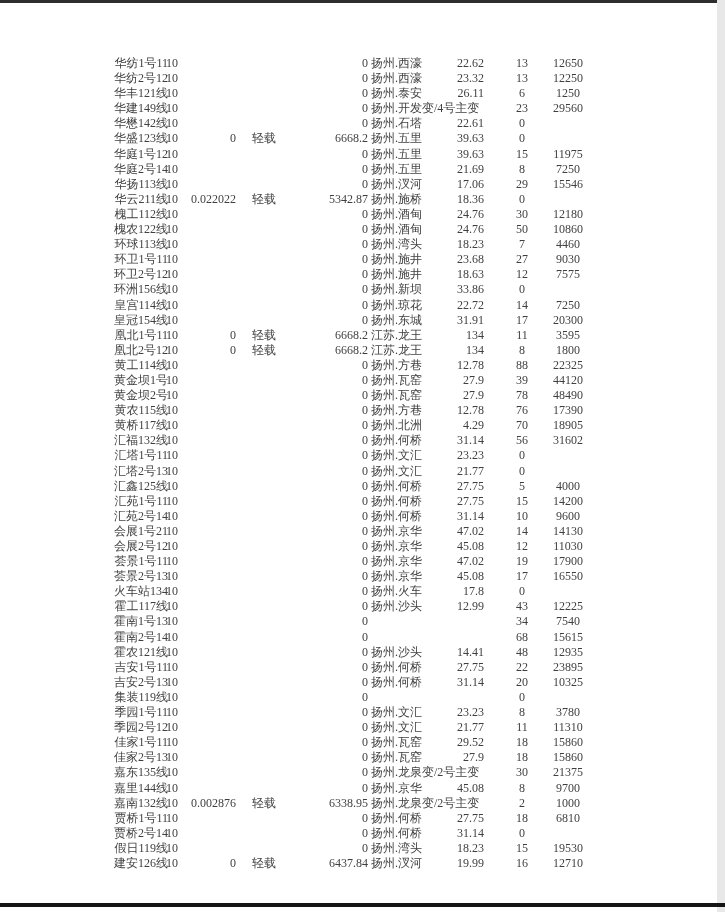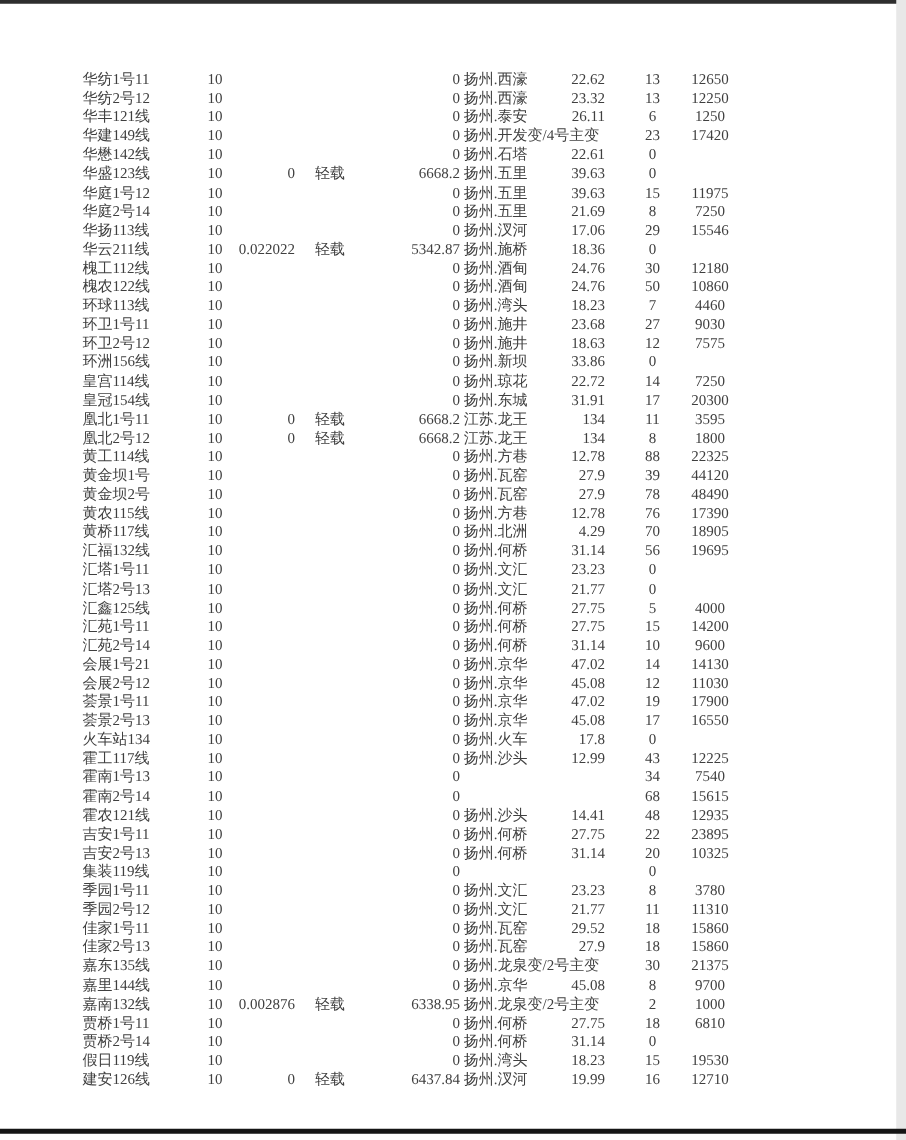--- a/index.html
+++ b/index.html
@@ -10,21 +10,21 @@
   }
   .top-bar{position:absolute;top:0;left:0;width:725px;height:3px;background:var(--top-bar,#2e2e2e);}
   .bottom-bar{position:absolute;top:903px;left:0;width:725px;height:4px;background:var(--bottom-bar,#151515);}
   .right-strip{position:absolute;top:0;right:0;width:8px;height:912px;background:var(--right-strip,#e8e8e8);}
   .report{position:absolute;top:56px;left:0;width:717px;}
   .row{position:relative;height:15.1px;}
   .cell{
     position:absolute;top:0;height:15.1px;line-height:15.1px;
     white-space:nowrap;overflow:hidden;
   }
-  .c0{left:66px;width:102px;}                 
+  .c0{left:66px;width:102px;text-align:right;}                 
   .c1{left:120px;width:58px;text-align:right;} 
   .c2{left:158px;width:78px;text-align:right;} 
   .c3{left:252px;width:36px;}                  
   .c4{left:282px;width:86px;text-align:right;} 
   .c5{left:371px;width:114px;}                 
   .c6{left:408px;width:76px;text-align:right;font-family:Liberation Serif, serif;} 
   .c7{left:498px;width:48px;text-align:center;} 
   .c8{left:530px;width:76px;text-align:center;} 
 </style>
 </head>
@@ -69,21 +69,21 @@
       </div>
       <div class="row">
         <span class="cell c0">华建149线</span>
         <span class="cell c1">10</span>
         <span class="cell c2"></span>
         <span class="cell c3"></span>
         <span class="cell c4">0</span>
         <span class="cell c5">扬州.开发变/4号主变</span>
         <span class="cell c6"></span>
         <span class="cell c7">23</span>
-        <span class="cell c8">17420</span>
+        <span class="cell c8">29560</span>
       </div>
       <div class="row">
         <span class="cell c0">华懋142线</span>
         <span class="cell c1">10</span>
         <span class="cell c2"></span>
         <span class="cell c3"></span>
         <span class="cell c4">0</span>
         <span class="cell c5">扬州.石塔</span>
         <span class="cell c6">22.61</span>
         <span class="cell c7">0</span>
@@ -311,21 +311,21 @@
       </div>
       <div class="row">
         <span class="cell c0">汇福132线</span>
         <span class="cell c1">10</span>
         <span class="cell c2"></span>
         <span class="cell c3"></span>
         <span class="cell c4">0</span>
         <span class="cell c5">扬州.何桥</span>
         <span class="cell c6">31.14</span>
         <span class="cell c7">56</span>
-        <span class="cell c8">19695</span>
+        <span class="cell c8">31602</span>
       </div>
       <div class="row">
         <span class="cell c0">汇塔1号11</span>
         <span class="cell c1">10</span>
         <span class="cell c2"></span>
         <span class="cell c3"></span>
         <span class="cell c4">0</span>
         <span class="cell c5">扬州.文汇</span>
         <span class="cell c6">23.23</span>
         <span class="cell c7">0</span>

